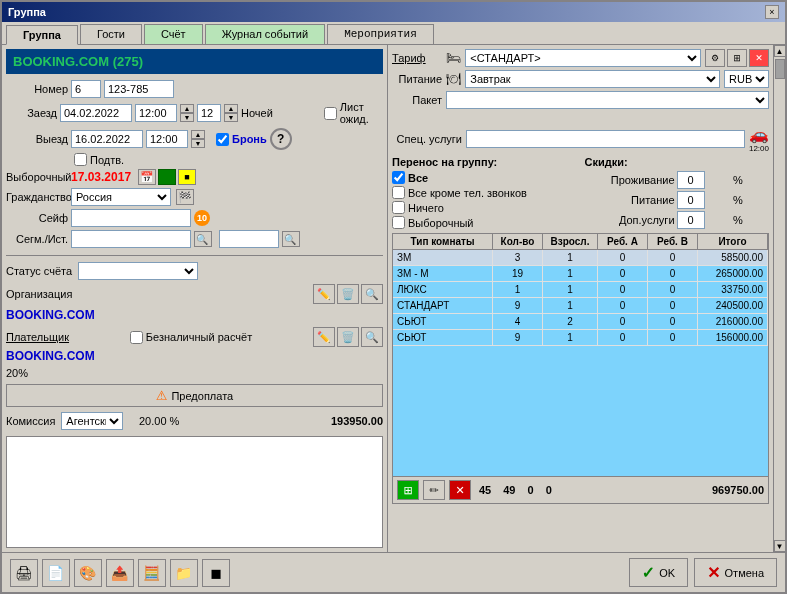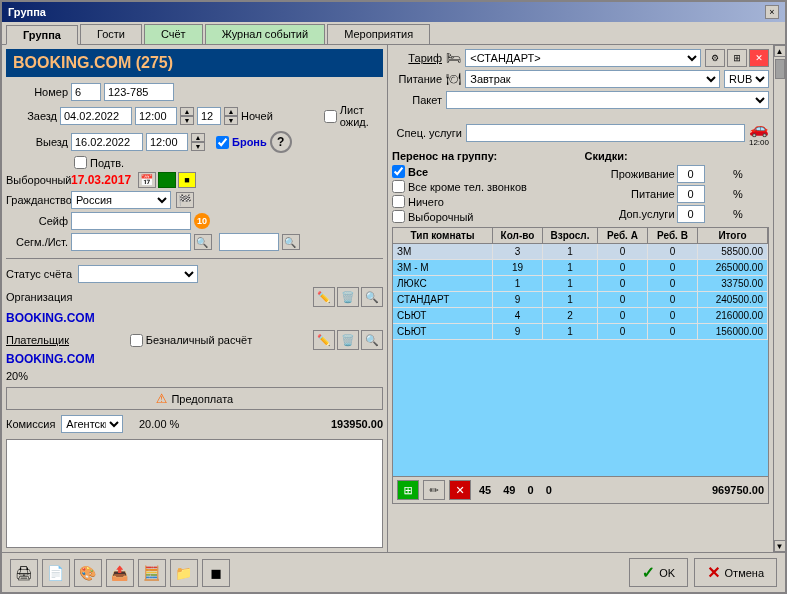--- a/index.html
+++ b/index.html
@@ -8,28 +8,28 @@
     .window { width: 787px; height: 594px; background: #d4d0c8; border: 2px solid #848284; display: flex; flex-direction: column; }
     
     .titlebar { background: linear-gradient(to right, #0a246a, #a6b5d7); color: white; padding: 3px 6px; display: flex; justify-content: space-between; align-items: center; height: 20px; }
     .titlebar-title { font-weight: bold; font-size: 11px; }
     .titlebar-close { background: #d4d0c8; border: 1px solid #848284; width: 14px; height: 14px; display: flex; align-items: center; justify-content: center; cursor: pointer; font-size: 9px; color: black; }
     
     .tabs { display: flex; background: #d4d0c8; padding: 2px 4px 0; border-bottom: 1px solid #848284; }
     .tab { padding: 3px 16px; border: 1px solid #848284; border-bottom: none; background: #d4d0c8; cursor: pointer; margin-right: 2px; font-size: 11px; }
     .tab.active { background: #d4d0c8; font-weight: bold; border-bottom: 1px solid #d4d0c8; position: relative; top: 1px; }
     .tab.active-green { background: #b8e4b8; border-color: #848284; }
-    .tab.meropr { background: #d4d0c8; }
+    .tab.meropr { background: #d4d0c8; font-family: Liberation Mono, monospace; }
     
     .content { display: flex; flex: 1; overflow: hidden; }
     
     
     .left-panel { width: 395px; background: #d4d0c8; border-right: 1px solid #848284; display: flex; flex-direction: column; padding: 4px; }
     
-    .group-name-box { background: #004080; color: #fdba74; padding: 4px 6px; font-size: 16px; font-weight: bold; margin-bottom: 6px; border: 1px solid #004080; }
+    .group-name-box { background: #004080; color: #22c55e; padding: 4px 6px; font-size: 13px; font-weight: bold; margin-bottom: 6px; border: 1px solid #004080; }
     .form-label { text-align: right; color: #000; white-space: nowrap; }
     .form-row { display: flex; align-items: center; gap: 3px; }
     
     input[type="text"] { border: 1px solid #7f9db9; background: white; height: 18px; padding: 1px 3px; font-size: 11px; }
     
     .nomer-input { width: 30px; }
     .date-input { width: 72px; }
     .time-input { width: 42px; }
     
     .spin-btn { width: 14px; height: 9px; background: #d4d0c8; border: 1px solid #848284; display: flex; align-items: center; justify-content: center; cursor: pointer; font-size: 7px; line-height: 1; }
@@ -74,33 +74,33 @@
     .komissiya-type-select { width: 62px; height: 18px; border: 1px solid #7f9db9; background: white; font-size: 11px; }
     .komissiya-pct { width: 50px; text-align: right; }
     .komissiya-sum { font-weight: bold; margin-left: auto; }
     
     .notes-area { flex: 1; border: 1px solid #848284; background: white; margin-top: 4px; min-height: 40px; }
     
     
     .right-panel { flex: 1; background: #d4d0c8; display: flex; flex-direction: column; padding: 4px; }
     
     .tariff-row { display: flex; align-items: center; gap: 4px; margin-bottom: 3px; }
-    .tariff-label { width: 50px; text-align: right; text-decoration: underline; }
+    .tariff-label { width: 50px; text-align: left; text-decoration: underline; }
     .tariff-icon { font-size: 12px; }
     .tariff-select { flex: 1; height: 18px; border: 1px solid #7f9db9; background: white; font-size: 11px; }
     .tariff-btns { display: flex; gap: 2px; }
     .small-btn { width: 20px; height: 18px; background: #d4d0c8; border: 1px solid #848284; display: flex; align-items: center; justify-content: center; cursor: pointer; font-size: 9px; }
     
     .pitanie-row { display: flex; align-items: center; gap: 4px; margin-bottom: 3px; }
     .pitanie-label { width: 50px; text-align: right; }
     .pitanie-icon { font-size: 12px; }
     .pitanie-select { flex: 1; height: 18px; border: 1px solid #7f9db9; background: white; font-size: 11px; }
     .currency-select { width: 45px; height: 18px; border: 1px solid #7f9db9; background: white; font-size: 11px; }
     
-    .paket-row { display: flex; align-items: center; gap: 4px; margin-bottom: 10px; }
+    .paket-row { display: flex; align-items: center; gap: 4px; margin-bottom: 16px; }
     .paket-label { width: 50px; text-align: right; }
     .paket-select { flex: 1; height: 18px; border: 1px solid #7f9db9; background: white; font-size: 11px; }
     
     .spec-row { display: flex; align-items: center; gap: 4px; margin-bottom: 3px; }
     .spec-label { width: 70px; text-align: right; }
     .spec-input { flex: 1; height: 18px; border: 1px solid #7f9db9; background: white; }
     .car-icon-box { display: flex; flex-direction: column; align-items: center; cursor: pointer; }
     .car-icon { font-size: 16px; }
     .car-time { font-size: 8px; }
     

